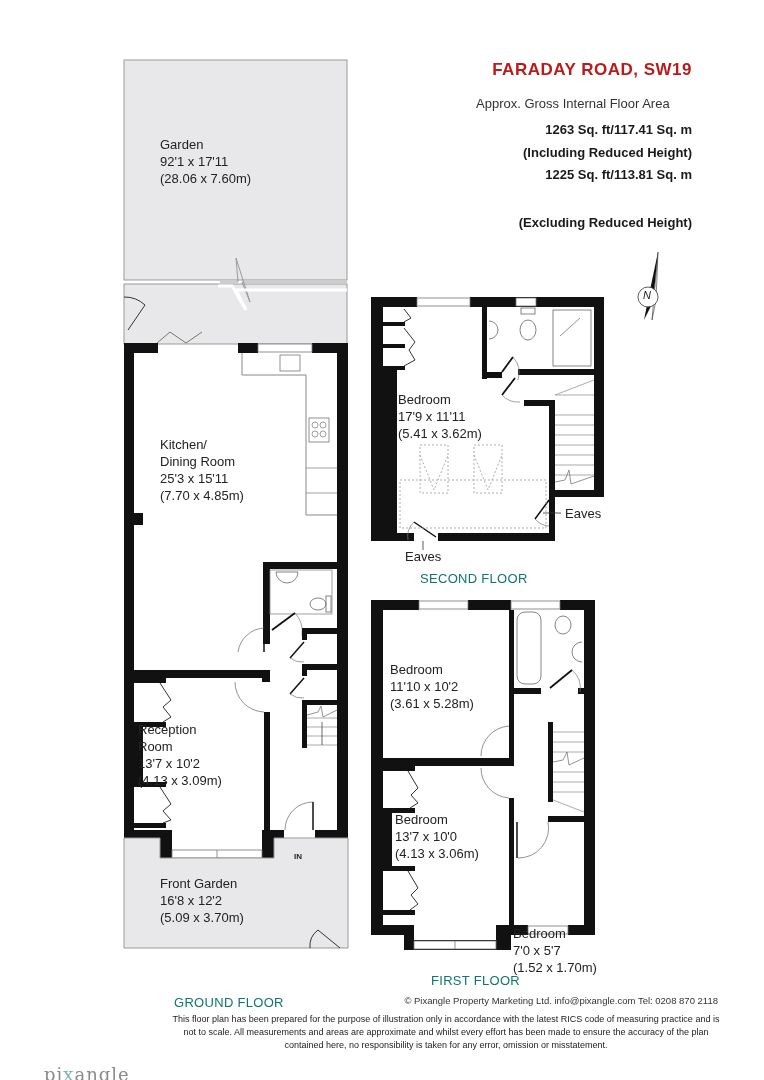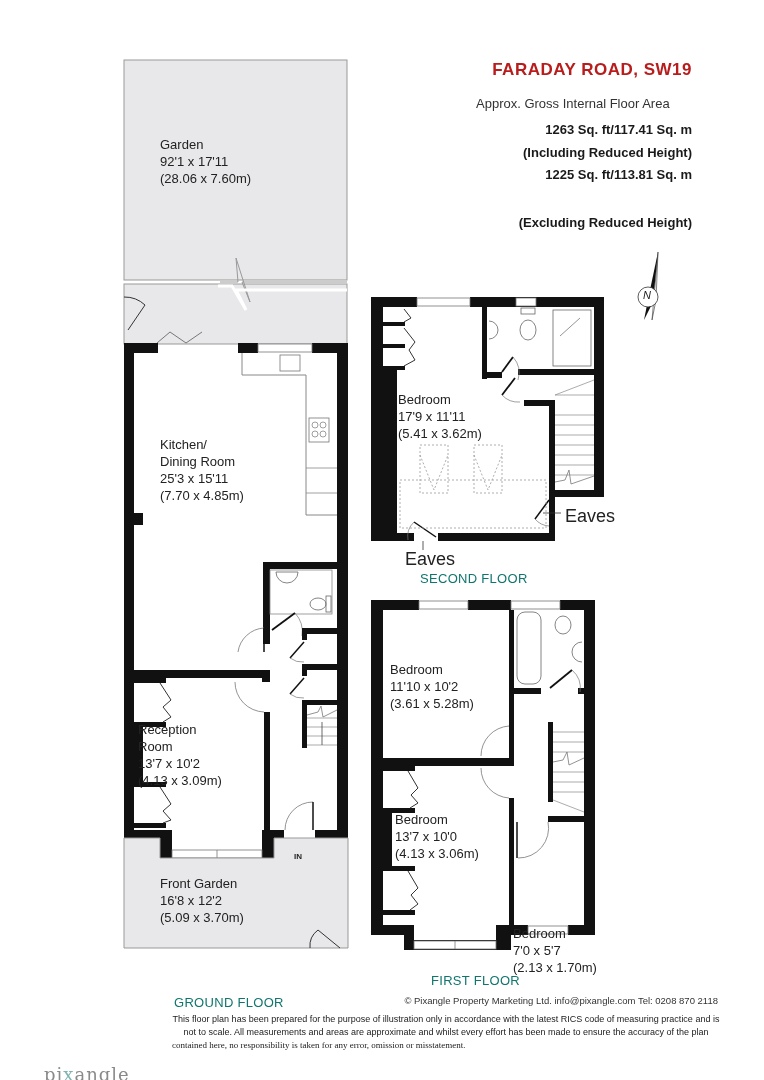--- a/index.html
+++ b/index.html
@@ -3,25 +3,25 @@
 <meta charset="utf-8">
 <style>
   html, body { margin:0; padding:0; background:#ffffff; }
   body { width:764px; height:1080px; position:relative; overflow:hidden; font-family:"Liberation Sans", sans-serif; color:#1a1a1a; }
   .abs { position:absolute; }
   .title { right:72px; top:60px; font-size:17px; font-weight:bold; letter-spacing:0.5px; color:#b91c1c; }
   .subtitle { left:476px; top:96px; font-size:13px; color:#333; }
   .area { right:72px; font-size:13px; font-weight:bold; text-align:left; color:#1a1a1a; line-height:20px; }
   .room-label { position:absolute; font-size:13px; line-height:17px; color:#222; }
   .floor-label { position:absolute; font-size:13px; color:#0f766e; letter-spacing:0.3px; }
-  .small-label { position:absolute; font-size:18px; color:#222; }
+  .small-label { position:absolute; font-size:13px; color:#222; }
   .footer-copy { position:absolute; right:46px; top:995px; font-size:9.5px; color:#333; }
   .footer-disc { position:absolute; left:172px; top:1013px; width:548px; font-size:9px; line-height:13px; color:#222; text-align:center; }
   .footer-disc span { display:block; }
-  .footer-disc span.r { text-align:left;font-family:Liberation Serif, serif; }
+  .footer-disc span.r { text-align:center; }
   .logo { position:absolute; left:44px; top:1020px; width:130px; }
   .logo-word { font-family:"DejaVu Serif", serif; font-size:18px; color:#8a8a8a; letter-spacing:1px;margin-top:44px; }
   .logo-word .x { color:#7fb3b0; }
   .logo-sub { font-size:6.5px; letter-spacing:3.3px; color:#9a9a9a; margin-top:-2px; padding-left:2px; }
   svg.plan { position:absolute; left:0; top:0; }
 </style>
 </head>
 <body>
 
 <svg class="plan" width="764" height="1080" viewBox="0 0 764 1080" xmlns="http://www.w3.org/2000/svg">
@@ -296,21 +296,21 @@
   <div>(3.61 x 5.28m)</div>
 </div>
 <div class="room-label" style="left:395px; top:811px; width:115px;">
   <div>Bedroom</div>
   <div>13'7 x 10'0</div>
   <div>(4.13 x 3.06m)</div>
 </div>
 <div class="room-label" style="left:513px; top:925px; width:100px;">
   <div>Bedroom</div>
   <div>7'0 x 5'7</div>
-  <div>(2.13 x 1.70m)</div>
+  <div>(1.52 x 1.70m)</div>
 </div>
 <div class="floor-label" style="left:431px; top:973px;">FIRST FLOOR</div>
 
 <div class="footer-copy">© Pixangle Property Marketing Ltd. info@pixangle.com Tel: 0208 870 2118</div>
 <div class="footer-disc">
   <span>This floor plan has been prepared for the purpose of illustration only in accordance with the latest RICS code of measuring practice and is</span>
   <span>not to scale. All measurements and areas are approximate and whilst every effort has been made to ensure the accuracy of the plan</span>
   <span class="r">contained here, no responsibility is taken for any error, omission or misstatement.</span>
 </div>
 <div class="logo">

